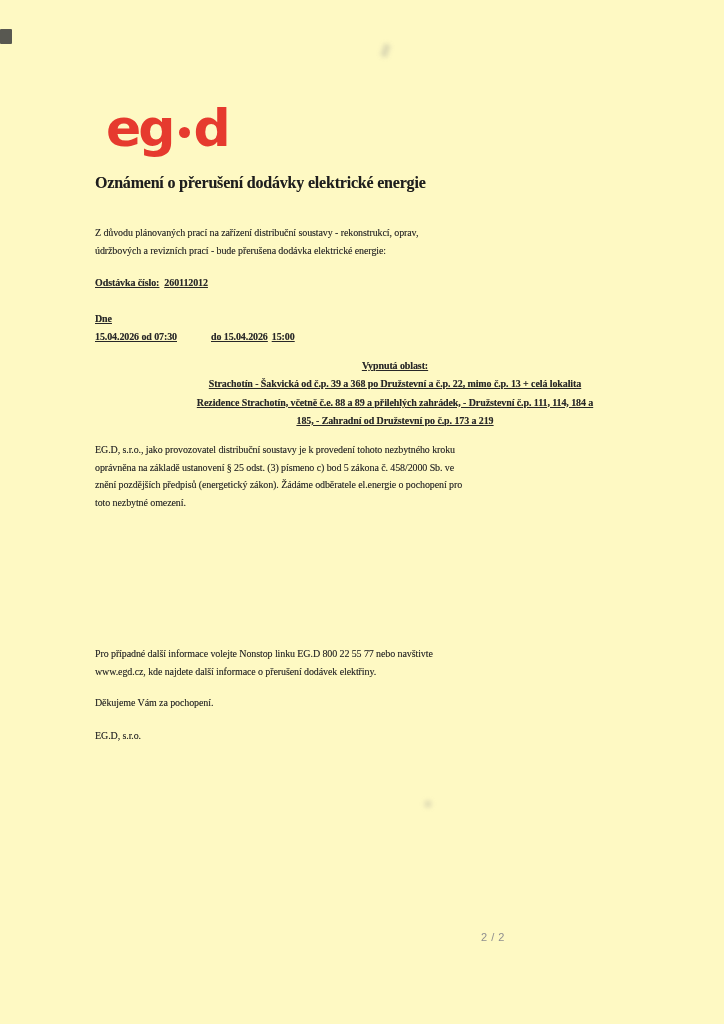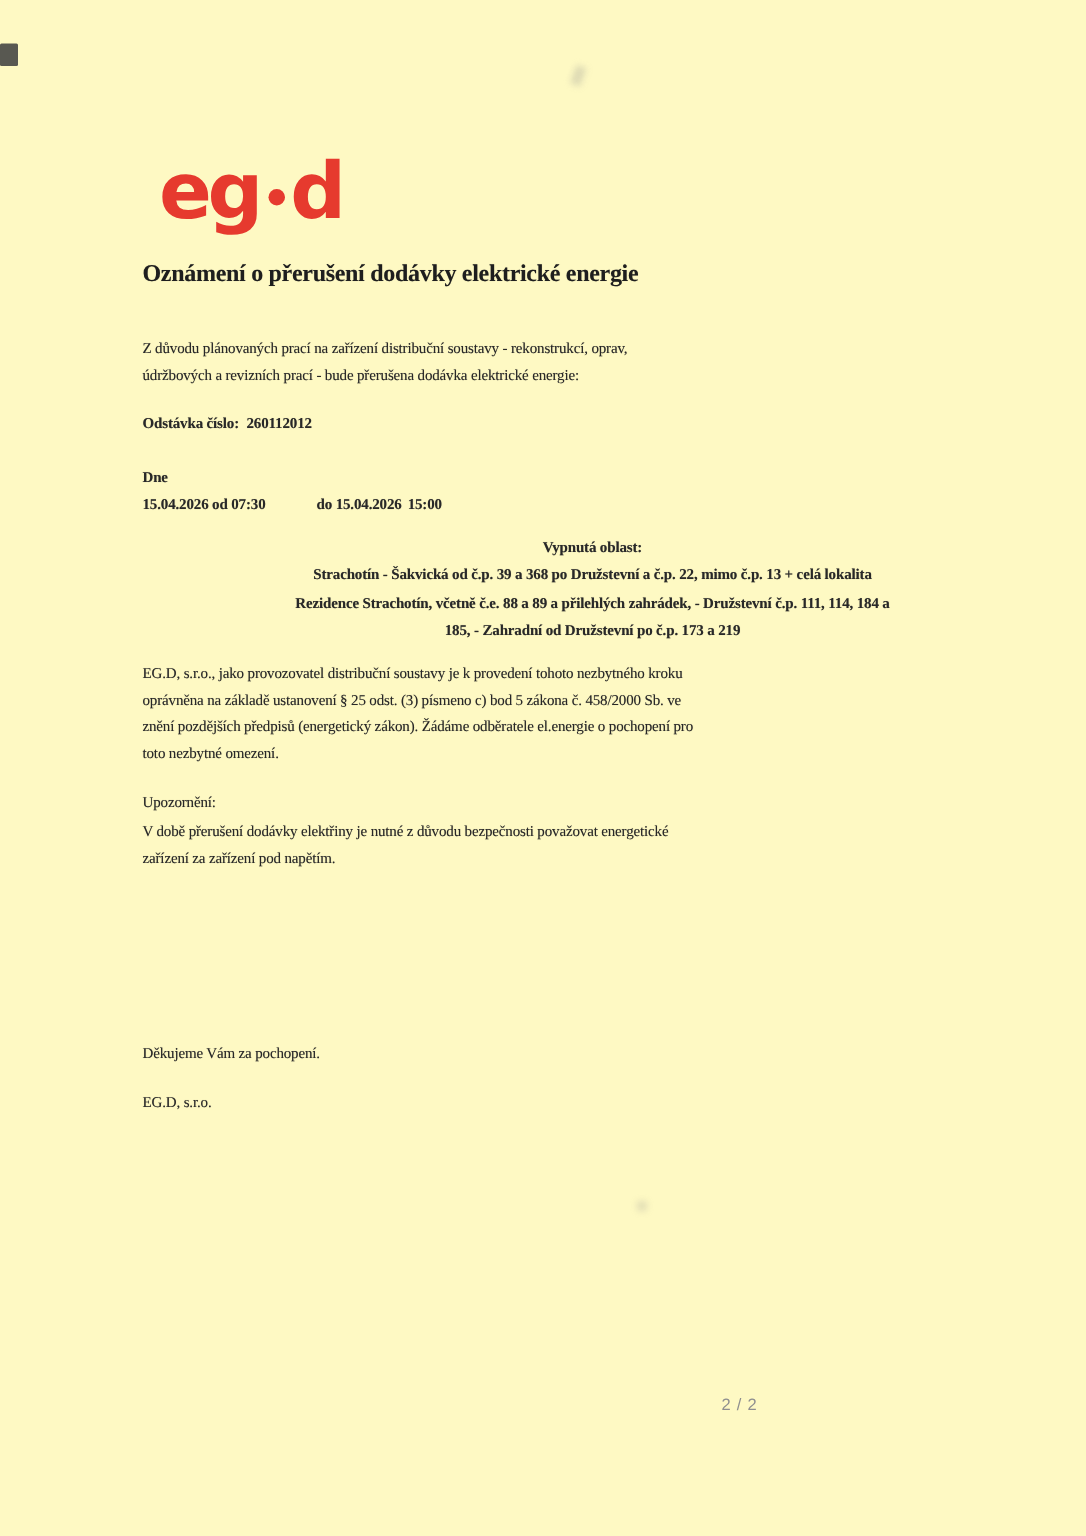--- a/index.html
+++ b/index.html
@@ -74,21 +74,21 @@
   .tb {
     position: absolute;
     left: 95px;
     width: 600px;
     font-size: 10px;
     line-height: 17.6px;
     letter-spacing: -0.1px;
     text-shadow: 0 0 0.5px rgba(20,20,20,0.4);
   }
   .pre { white-space: pre-line; }
-  .bold { font-weight: bold; }
+  .bold { font-weight: bold; text-decoration: underline; }
   .doc-title {
     position: absolute;
     left: 95px;
     top: 174px;
     margin: 0;
     font-size: 16px;
     font-weight: bold;
     letter-spacing: -0.2px;
     color: #1e1e1e;
     text-shadow: 0 0 0.5px rgba(20,20,20,0.4);
@@ -150,27 +150,24 @@
     <div class="pre">Strachotín - Šakvická od č.p. 39 a 368 po Družstevní a č.p. 22, mimo č.p. 13 + celá lokalita
 Rezidence Strachotín, včetně č.e. 88 a 89 a přilehlých zahrádek, - Družstevní č.p. 111, 114, 184 a
 185, - Zahradní od Družstevní po č.p. 173 a 219</div>
   </div>
 
   <div class="tb pre t-legal">EG.D, s.r.o., jako provozovatel distribuční soustavy je k provedení tohoto nezbytného kroku
 oprávněna na základě ustanovení § 25 odst. (3) písmeno c) bod 5 zákona č. 458/2000 Sb. ve
 znění pozdějších předpisů (energetický zákon). Žádáme odběratele el.energie o pochopení pro
 toto nezbytné omezení.</div>
 
-  <div class="tb t-warning">
-    <div>Upozornění:</div>
-    <div class="pre">V době přerušení dodávky elektřiny je nutné z důvodu bezpečnosti považovat energetické
-zařízení za zařízení pod napětím.</div>
-  </div>
 
 
+  <div class="tb pre t-contact">Pro případné další informace volejte Nonstop linku EG.D 800 22 55 77 nebo navštivte
+www.egd.cz, kde najdete další informace o přerušení dodávek elektřiny.</div>
 
   <div class="tb t-signature">EG.D, s.r.o.</div>
 
   <div class="tb t-thanks">Děkujeme Vám za pochopení.</div>
 
   <div class="page-number">2 / 2</div>
 
 </div>
 
 </body></html>

